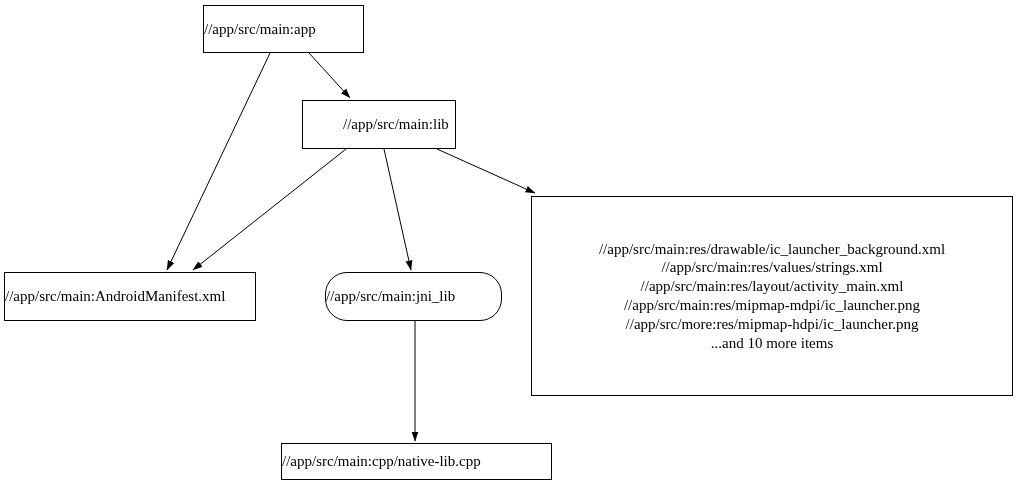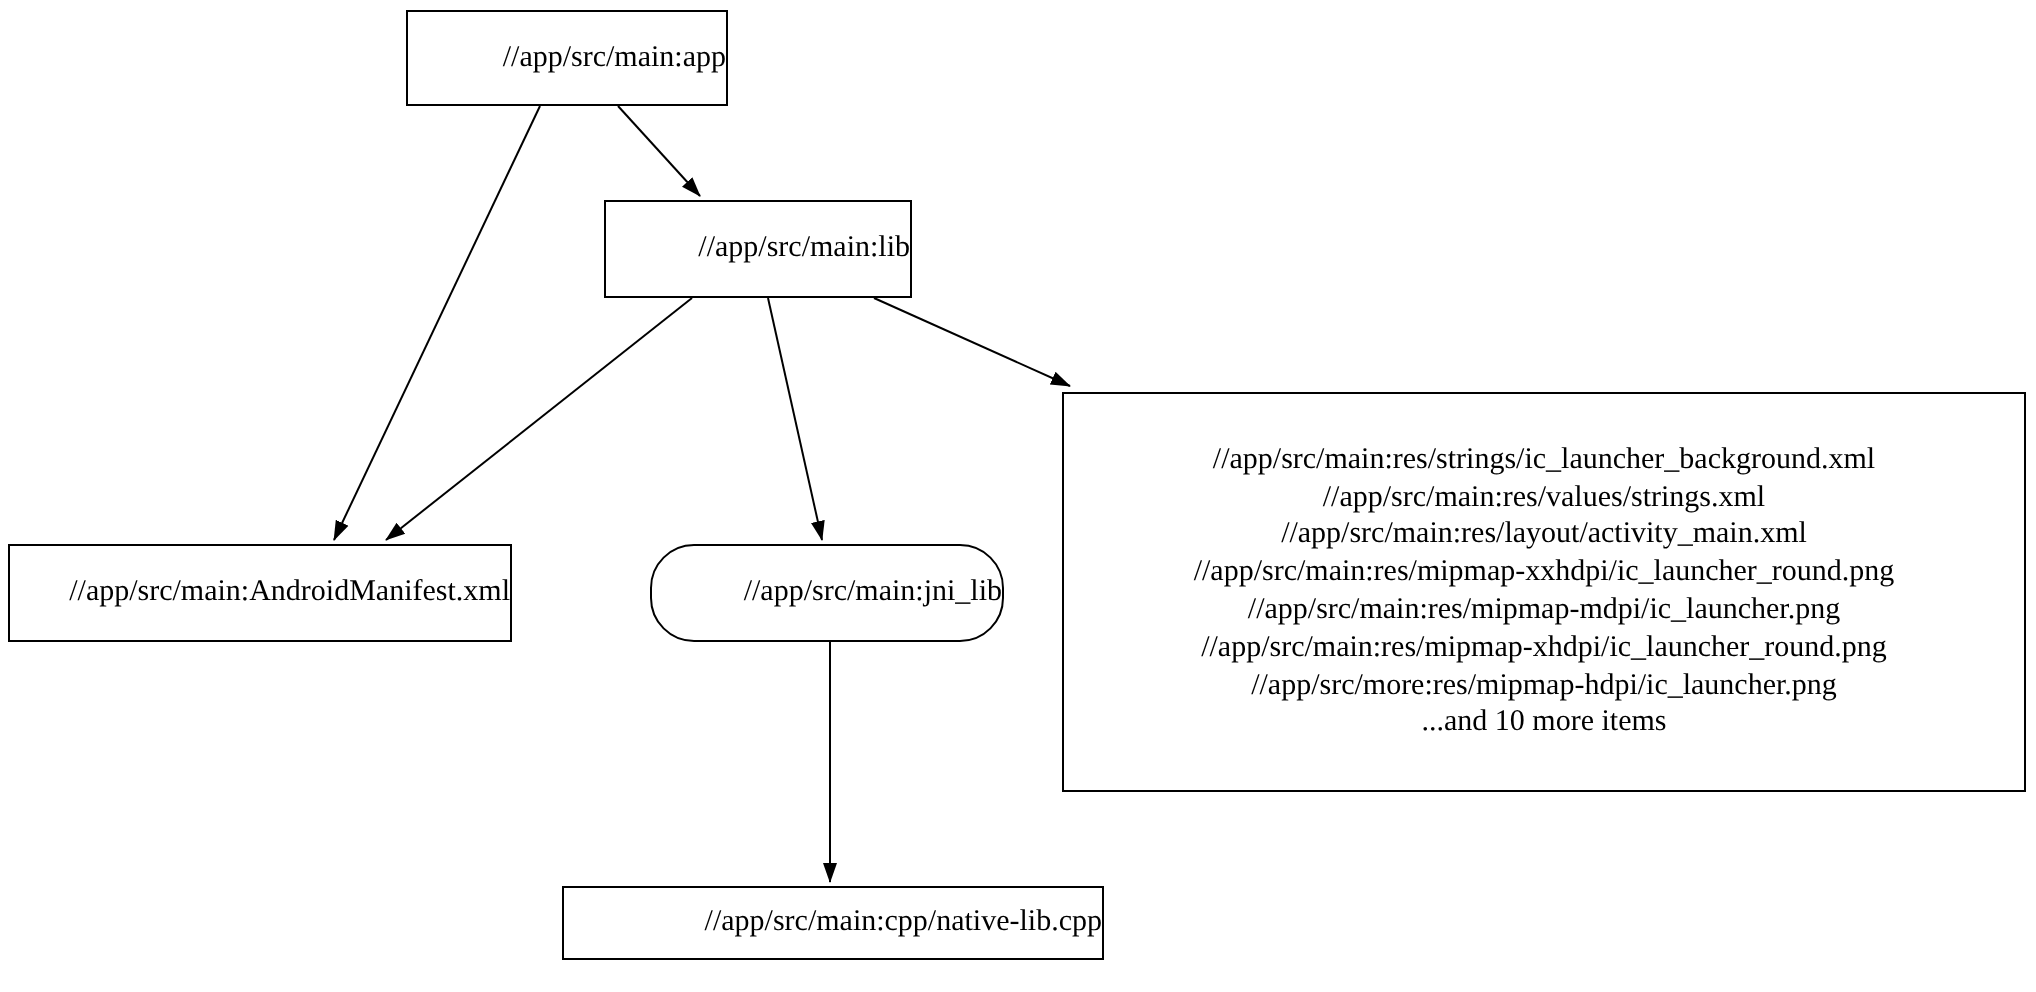--- a/index.html
+++ b/index.html
@@ -27,21 +27,21 @@
     stroke: #000000;
     stroke-width: 1;
   }
   .node {
     position: absolute;
     box-sizing: border-box;
     border: 1px solid #000000;
     background: #ffffff;
     display: flex;
     align-items: center;
-    justify-content: flex-end;
+    justify-content: flex-start;
     text-align: center;
     font-size: 15px;
     white-space: nowrap;
   }
   .node-multiline {
     flex-direction: column;
     justify-content: center;
     line-height: 18.8px;
     padding: 3px 0;
   }
@@ -78,26 +78,24 @@
 
   <div class="node" style="left:4px; top:272px; width:252px; height:49px;">
     <span>//app/src/main:AndroidManifest.xml</span>
   </div>
 
   <div class="node" style="left:325px; top:272px; width:177px; height:49px;border-radius:22px;">
     <span>//app/src/main:jni_lib</span>
   </div>
 
   <div class="node node-multiline" style="left:531px; top:196px; width:482px; height:200px;">
-    <div class="res-line">//app/src/main:res/strings/ic_launcher_background.xml</div>
+    <div class="res-line">//app/src/main:res/drawable/ic_launcher_background.xml</div>
     <div class="res-line">//app/src/main:res/values/strings.xml</div>
     <div class="res-line">//app/src/main:res/layout/activity_main.xml</div>
-    <div class="res-line">//app/src/main:res/mipmap-xxhdpi/ic_launcher_round.png</div>
     <div class="res-line">//app/src/main:res/mipmap-mdpi/ic_launcher.png</div>
-    <div class="res-line">//app/src/main:res/mipmap-xhdpi/ic_launcher_round.png</div>
     <div class="res-line">//app/src/more:res/mipmap-hdpi/ic_launcher.png</div>
     <div class="res-line">...and 10 more items</div>
   </div>
 
   <div class="node" style="left:281px; top:443px; width:271px; height:37px;">
     <span>//app/src/main:cpp/native-lib.cpp</span>
   </div>
 
 </div>
 

